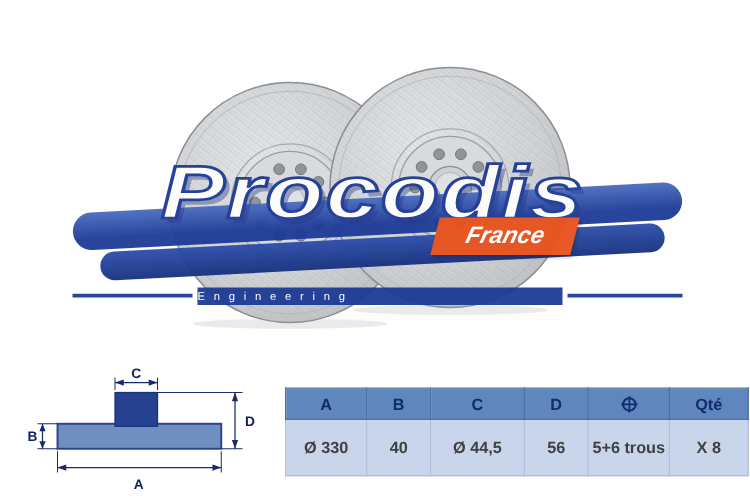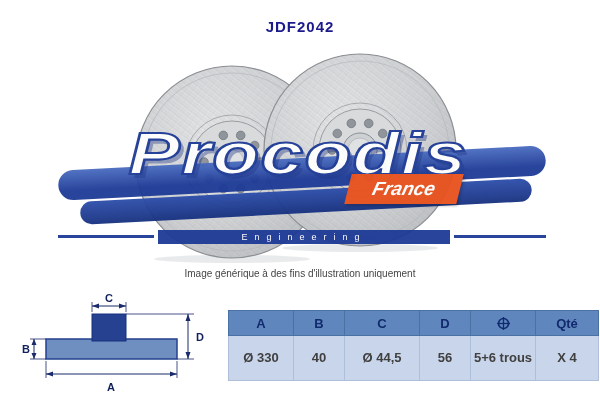--- a/index.html
+++ b/index.html
@@ -19,21 +19,21 @@
   .swoosh-upper{left:0;top:42px;width:488px;height:30px;border-radius:15px;transform:rotate(-3deg);}
   .swoosh-lower{left:22px;top:74px;width:452px;height:23px;border-radius:12px;transform:rotate(-3deg);background:linear-gradient(180deg,#2c4daa,#16307f);}
   .brand-text{position:absolute;left:30px;top:6px;width:420px;text-align:center;
     font-style:italic;font-weight:bold;font-size:60px;line-height:64px;color:#fff;
     -webkit-text-stroke:2.2px #1d3a96;text-shadow:3px 4px 0 rgba(24,48,130,.4);
     transform:scaleX(1.28);transform-origin:center;letter-spacing:1px;white-space:nowrap;}
   .france-banner{position:absolute;left:290px;top:58px;width:112px;height:30px;
     background:#e8511c;transform:skewX(-14deg);box-shadow:2px 2px 3px rgba(0,0,0,.25);
     color:#fff;font-weight:bold;font-style:italic;font-size:19px;line-height:30px;text-align:center;}
   .eng-bar{position:absolute;left:100px;top:114px;width:292px;height:14px;background:#1d3a96;
-    color:#fff;font-size:9px;line-height:14px;letter-spacing:7px;text-align:center;}
+    color:#fff;font-size:9px;line-height:14px;letter-spacing:7px;}
   .eng-line{position:absolute;top:119px;height:3px;background:#1d3a96;}
   .eng-line-left{left:0;width:96px;}
   .eng-line-right{left:396px;width:92px;}
 
   
   .caption{position:absolute;top:268px;left:0;width:100%;text-align:center;z-index:2;
     font-size:10px;color:#444;margin:0;}
 
   
   .diagram-svg{position:absolute;left:22px;top:294px;}
@@ -50,21 +50,20 @@
     height:42px;text-align:center;vertical-align:middle;border:1px solid #aebfdb;line-height:1.3;}
   .col-a{width:62px;}.col-b{width:48px;}.col-c{width:72px;}.col-d{width:48px;}
   .col-holes{width:62px;}.col-qty{width:60px;}
   .bolt-icon-svg{display:inline-block;vertical-align:middle;}
 </style>
 </head>
 <body>
 
 <div class="page">
 
-  <h1 class="part-title">JDF2042</h1>
 
   <svg class="discs-svg" width="330" height="212" viewBox="0 0 330 212">
     <defs>
       <radialGradient id="gDisc" cx="40%" cy="35%" r="75%">
         <stop offset="0%" stop-color="#e6e7e8"></stop>
         <stop offset="60%" stop-color="#d2d4d6"></stop>
         <stop offset="100%" stop-color="#bdc0c3"></stop>
       </radialGradient>
       <pattern id="hatch" width="6" height="6" patternUnits="userSpaceOnUse" patternTransform="rotate(38)">
         <path d="M0 0H6M0 3H6" stroke="#85888c" stroke-width="0.5" opacity="0.32"></path>
@@ -101,21 +100,20 @@
   <div class="watermark">
     <div class="swoosh swoosh-upper"></div>
     <div class="swoosh swoosh-lower"></div>
     <div class="brand-text">Procodis</div>
     <div class="france-banner">France</div>
     <div class="eng-line eng-line-left"></div>
     <div class="eng-bar">Engineering</div>
     <div class="eng-line eng-line-right"></div>
   </div>
 
-  <p class="caption">Image générique à des fins d'illustration uniquement</p>
 
   <svg class="diagram-svg" width="190" height="102" viewBox="0 0 190 102">
 
     <rect x="24" y="45" width="131" height="20" fill="#6f8fc0" stroke="#25418f" stroke-width="1.5"></rect>
     <rect x="70" y="20" width="34" height="27" fill="#25418f" stroke="#16307f" stroke-width="1"></rect>
 
     <g>
       <line class="dim-ext" x1="70" y1="18" x2="70" y2="8"></line>
       <line class="dim-ext" x1="104" y1="18" x2="104" y2="8"></line>
       <line class="dim-line" x1="70" y1="12" x2="104" y2="12"></line>
@@ -169,18 +167,18 @@
         <th class="col-qty">Qté</th>
       </tr>
     </thead>
     <tbody>
       <tr>
         <td>Ø 330</td>
         <td>40</td>
         <td>Ø 44,5</td>
         <td>56</td>
         <td>5+6 trous</td>
-        <td>X 4</td>
+        <td>X 8</td>
       </tr>
     </tbody>
   </table>
 
 </div>
 
 </body></html>

